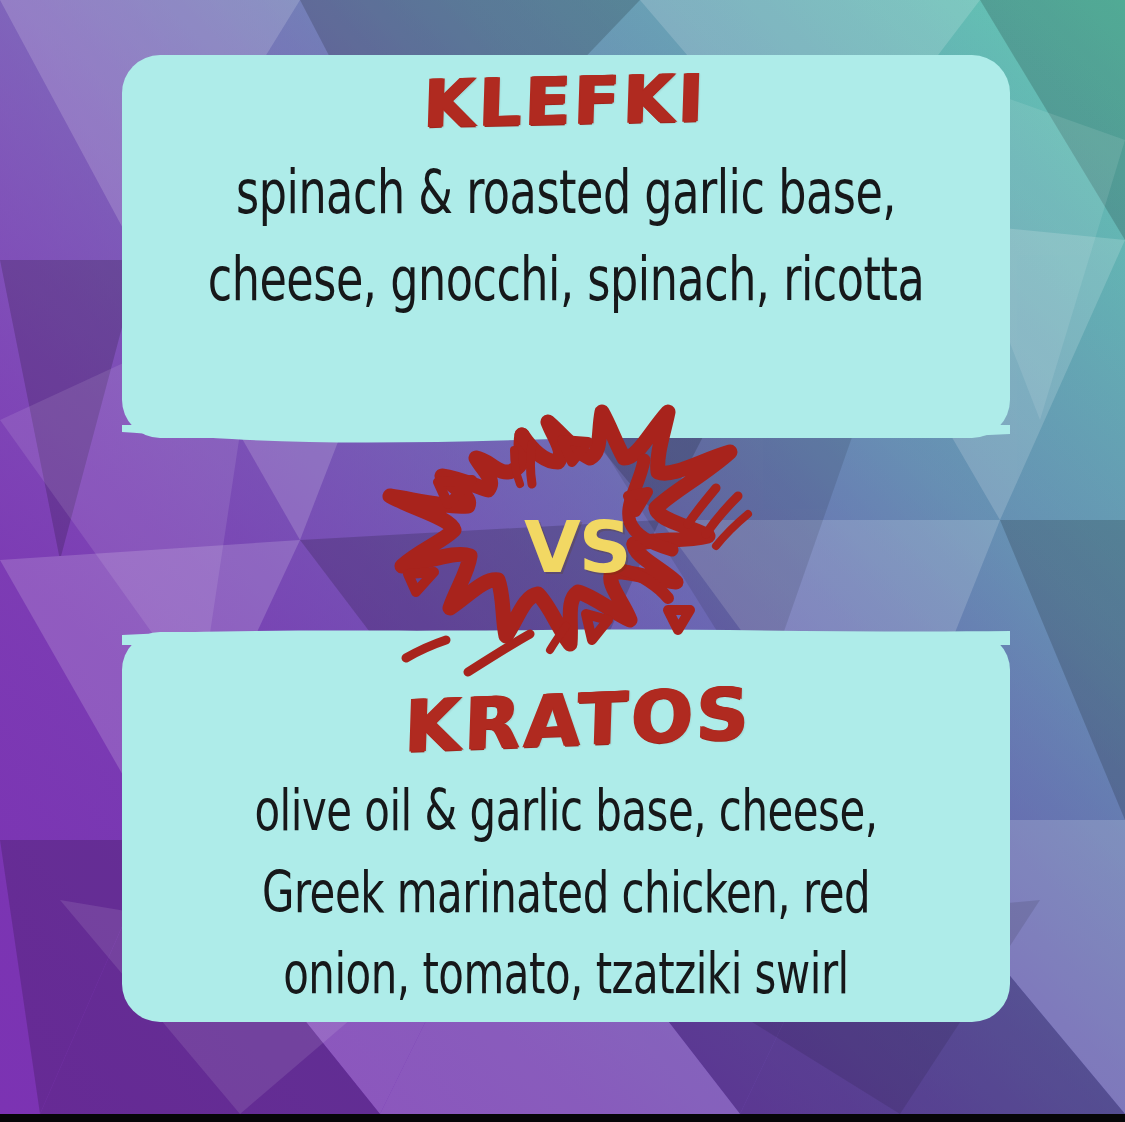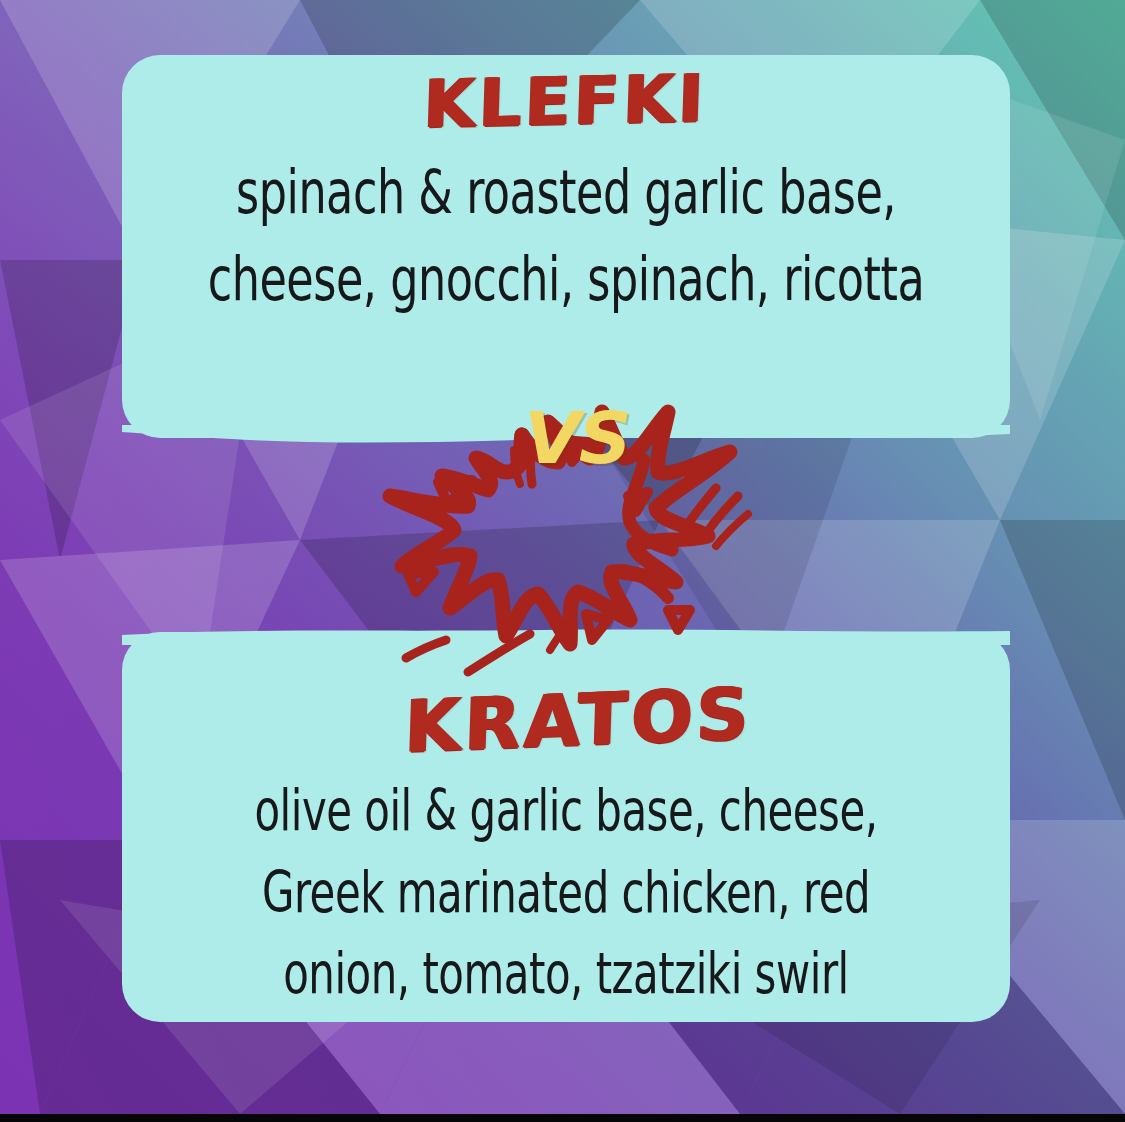--- a/index.html
+++ b/index.html
@@ -130,23 +130,23 @@
   }
   #vs-burst svg { display: block; width: 100%; height: 100%; overflow: visible; }
 
   #vs-label {
     position: absolute;
     left: 372px;
     top: 400px;
     width: 400px;
     height: 290px;
     display: flex;
+    align-items: center;
     justify-content: center;
     z-index: 6;
-    font-style: italic;
   }
   #vs-text {
     color: #f2d863;
     font-family: "DejaVu Sans", sans-serif;
     font-weight: 700;
     font-size: 72px;
     letter-spacing: -2px;
     line-height: 1;
     transform: translate(5px, 2px) scaleX(1.02);
     text-shadow: 2px 2px 0 rgba(90,60,10,0.25);

